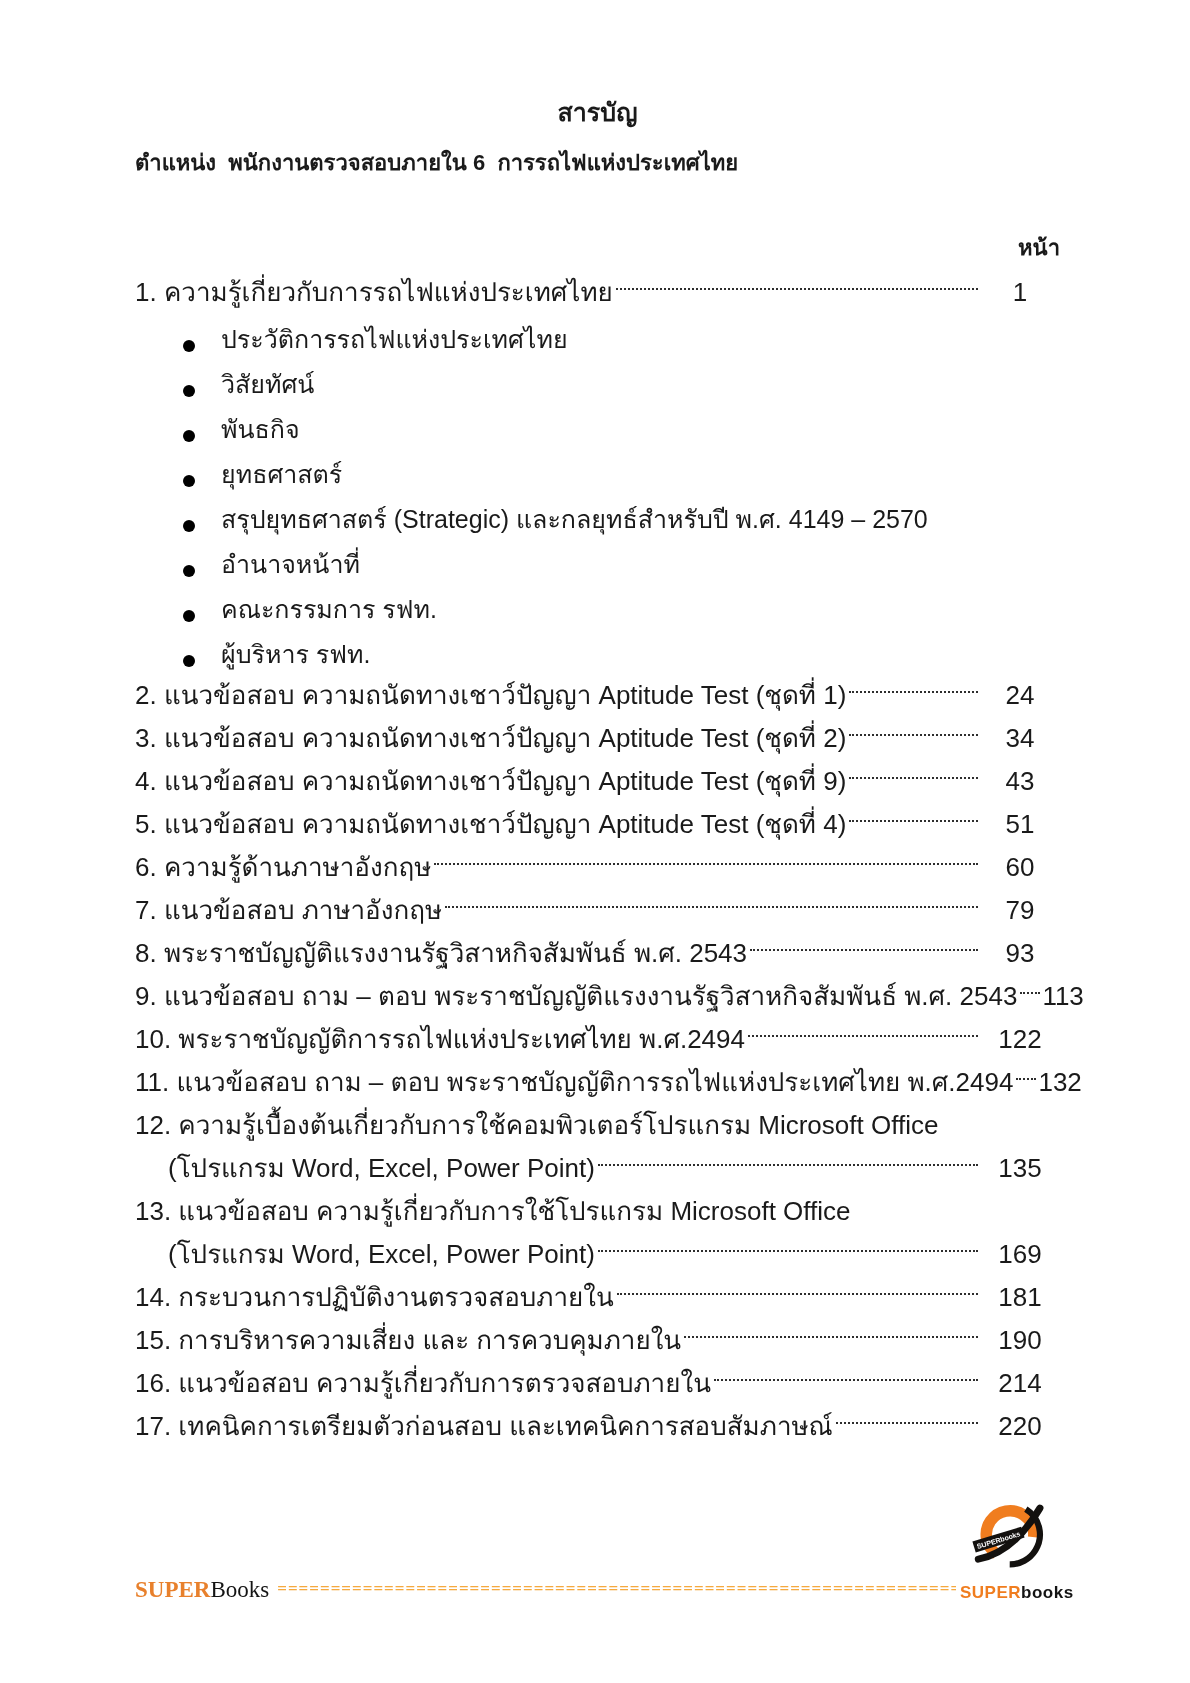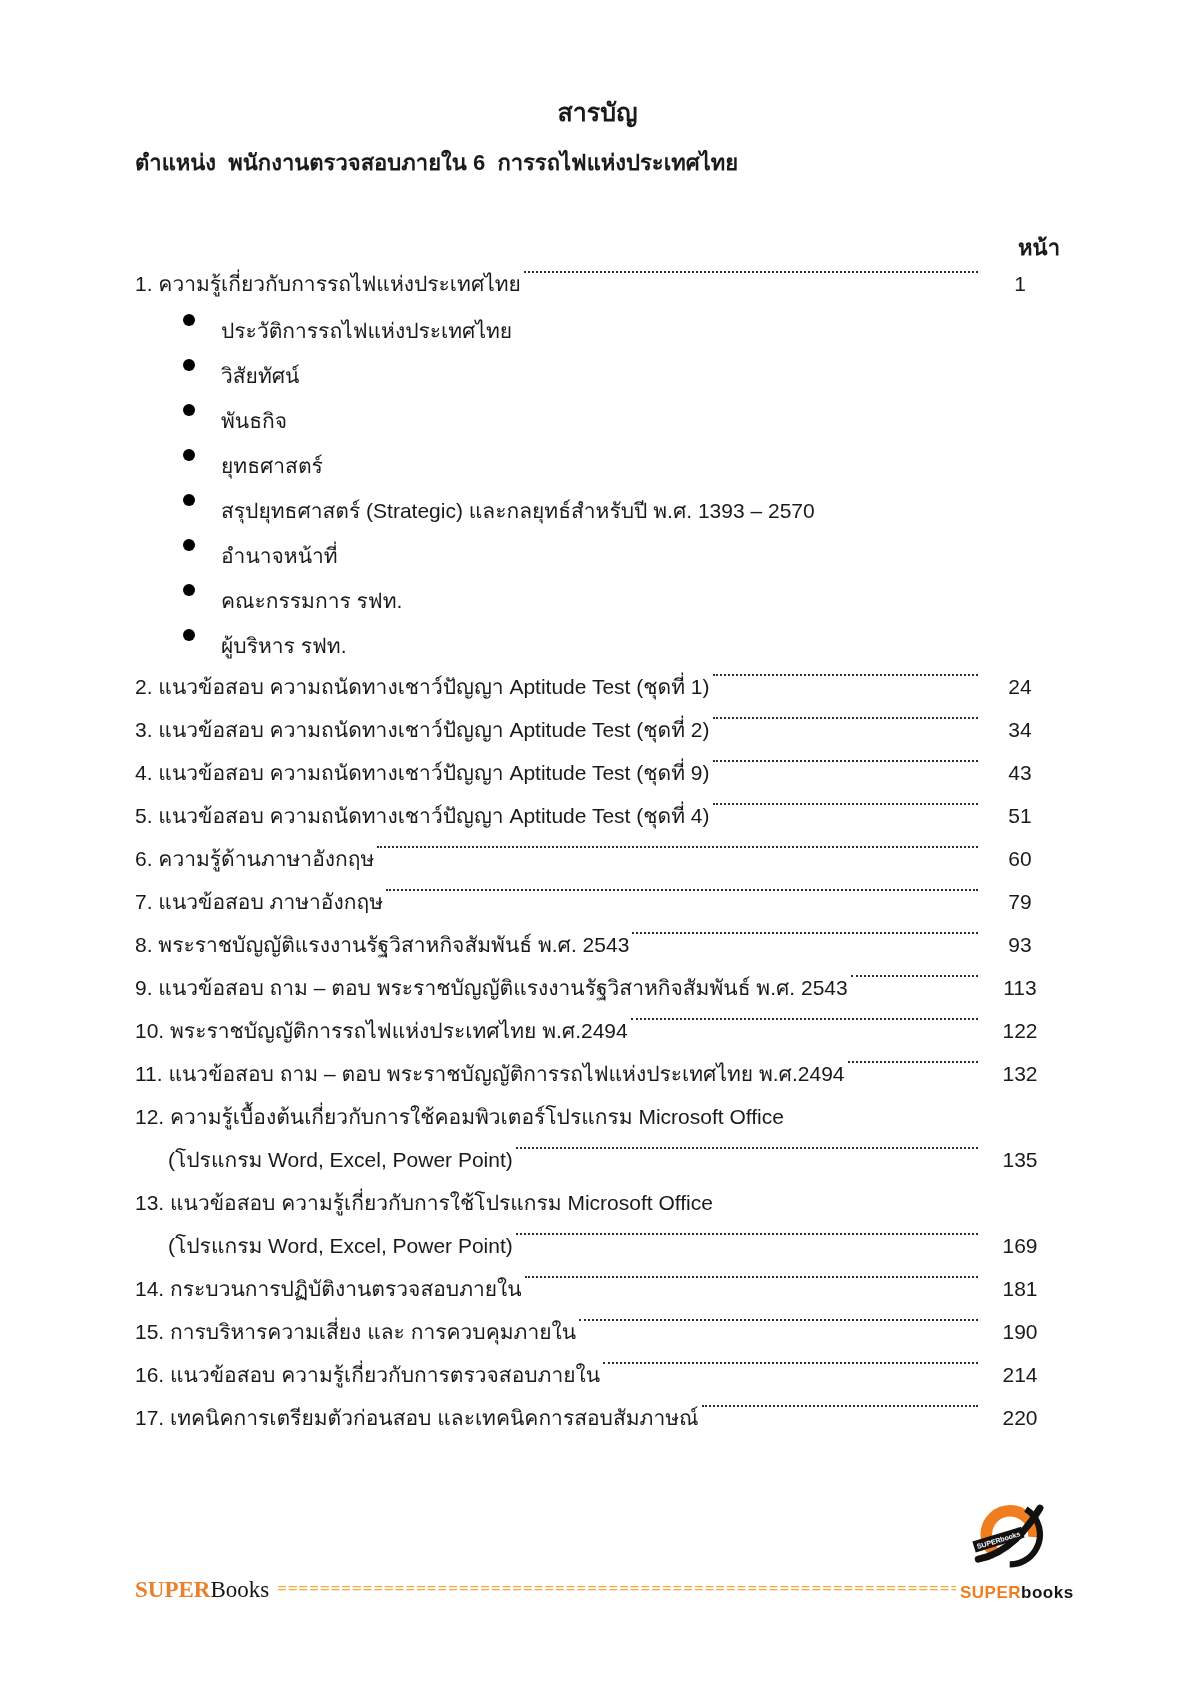--- a/index.html
+++ b/index.html
@@ -30,38 +30,38 @@
     margin-top:50px;
     display:flex; justify-content:flex-end;
   }
   .page-col-header .pcol {
     width:80px; text-align:right;
     font-size:22px; font-weight:bold;
   }
 
   .toc { margin-top:6px; }
   .row {
-    display:flex; align-items:flex-start;
+    display:flex; align-items:center;
     height:43px;
-    font-size:21px;
+    font-size:26px;
     line-height:1.25;
   }
   .row .t { white-space:nowrap; }
   .leader {
     flex:1;
     border-bottom:2.5px dotted #2d2d2d;
     margin:0 2px 7px 3px;
     min-width:20px;
   }
   .pnum { width:80px; text-align:center; white-space:nowrap; }
 
   .brow {
-    display:flex; 
+    display:flex; align-items:flex-end;
     height:45px;
-    font-size:21px;
+    font-size:25px;
     padding-left:48px;
   }
   .bullet-dot {
     flex:none;
     width:12px; height:12px;
     background:#000; border-radius:50%;
     margin:0 26px 7px 0;
   }
   .cont { padding-left:33px; }
 
@@ -141,21 +141,21 @@
       <div class="brow">
         <span class="bullet-dot"></span>
         <span class="t">พันธกิจ</span>
       </div>
       <div class="brow">
         <span class="bullet-dot"></span>
         <span class="t">ยุทธศาสตร์</span>
       </div>
       <div class="brow">
         <span class="bullet-dot"></span>
-        <span class="t">สรุปยุทธศาสตร์ (Strategic) และกลยุทธ์สำหรับปี พ.ศ. 1393 – 2570</span>
+        <span class="t">สรุปยุทธศาสตร์ (Strategic) และกลยุทธ์สำหรับปี พ.ศ. 4149 – 2570</span>
       </div>
       <div class="brow">
         <span class="bullet-dot"></span>
         <span class="t">อำนาจหน้าที่</span>
       </div>
       <div class="brow">
         <span class="bullet-dot"></span>
         <span class="t">คณะกรรมการ รฟท.</span>
       </div>
       <div class="brow">

